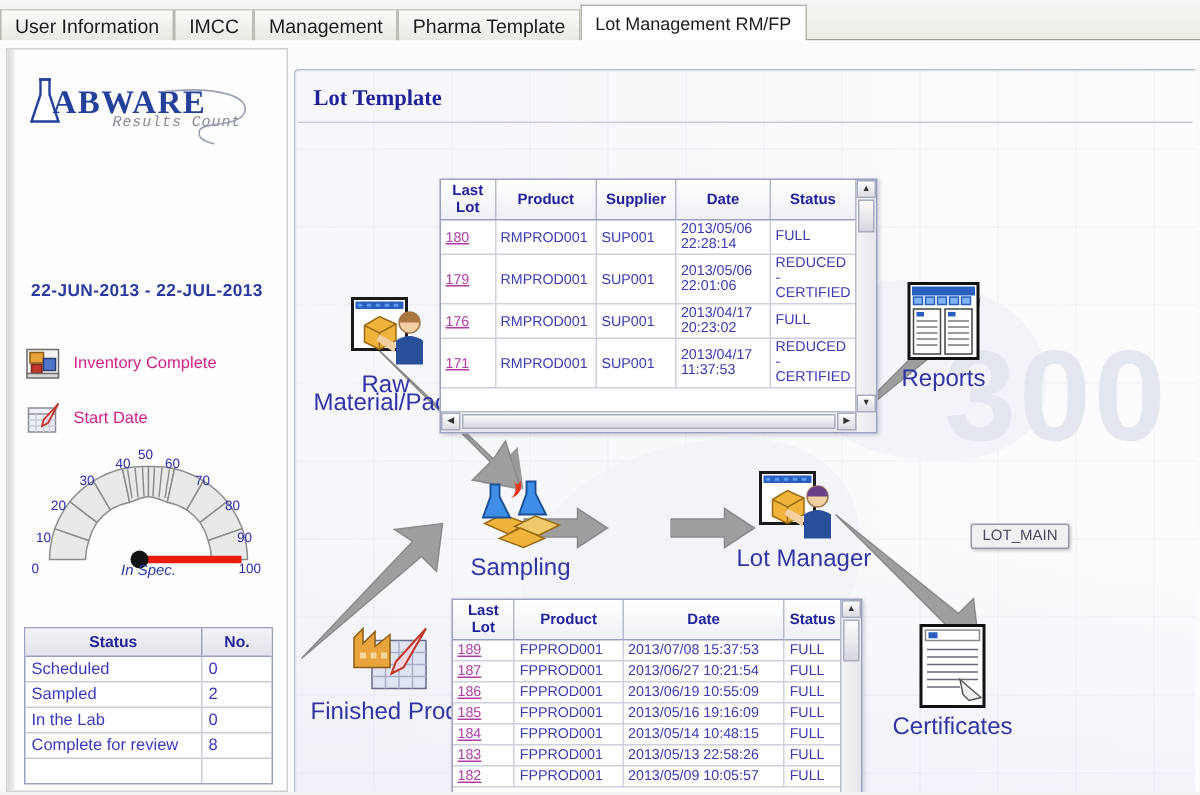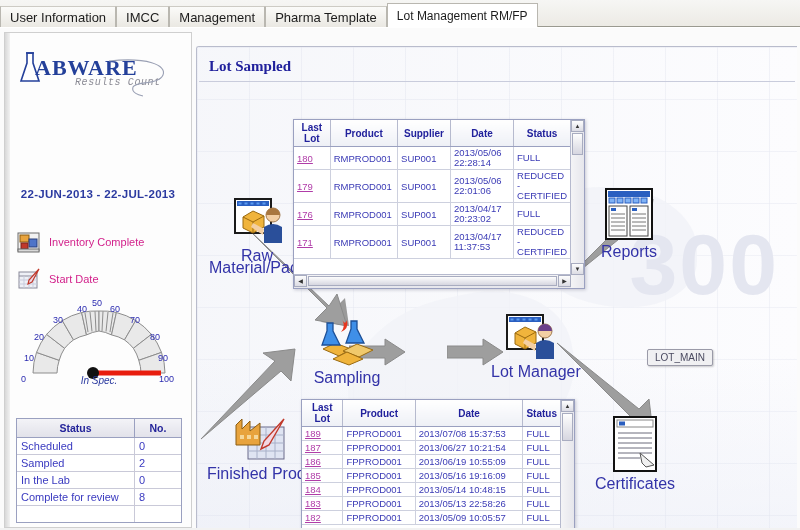--- a/index.html
+++ b/index.html
@@ -372,21 +372,21 @@
       </div>
     </div>
 
     <div class="mainpanel">
       <div class="panel-bg"></div>
       <div class="grid-lines"></div>
       <div class="blob" style="left:150px;top:250px;width:230px;height:170px;border-radius:50% 40% 55% 45%;transform:rotate(-12deg);"></div>
       <div class="blob" style="left:330px;top:140px;width:170px;height:120px;border-radius:45% 55% 40% 60%;"></div>
       <div class="wm300">300</div>
 
-      <div class="panel-title">Lot Sampled</div>
+      <div class="panel-title">Lot Template</div>
       <div class="panel-hr"></div>
 
       <svg class="arw" style="left:40px;top:175px;width:130px;height:110px;" viewBox="0 0 130 110">
         <path d="M12 8 L96 88 L108 76 L112 104 L84 100 L96 88" fill="#9a9a9a"></path>
         <path d="M10 6 L92 84 L100 72 L110 104 L78 98 L90 86 Z" fill="#9e9e9e" stroke="#8a8a8a"></path>
       </svg>
       <svg class="arw" style="left:-2px;top:300px;width:110px;height:100px;" viewBox="0 0 110 100">
         <path d="M6 92 L80 14 L68 6 L100 2 L96 34 L86 24 Z" fill="#9e9e9e" stroke="#8a8a8a"></path>
       </svg>
       <svg class="arw" style="left:152px;top:290px;width:58px;height:30px;" viewBox="0 0 58 30">

